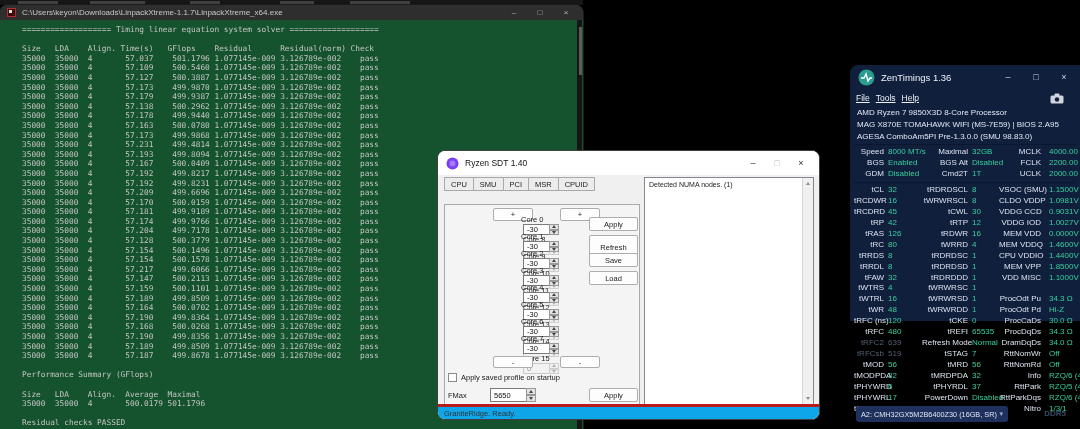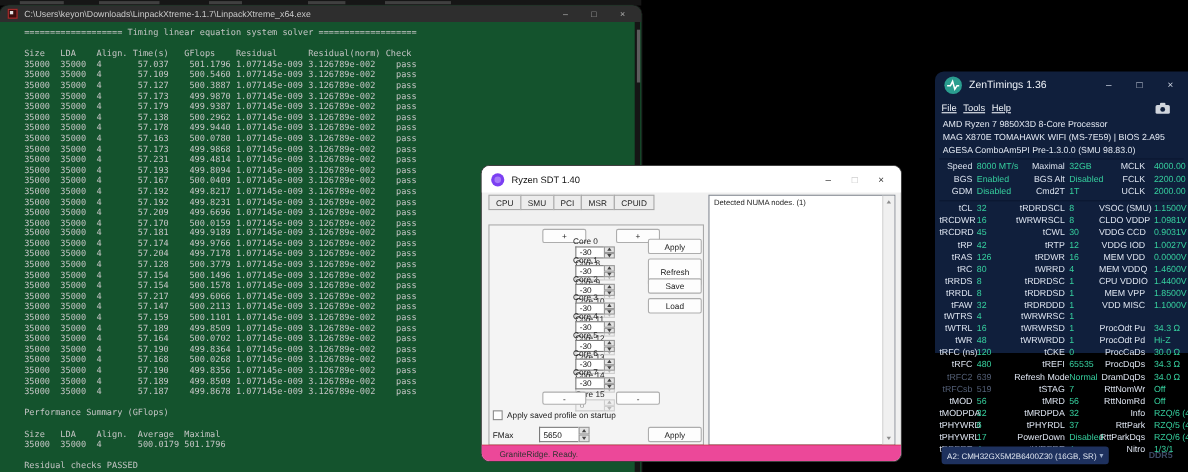--- a/index.html
+++ b/index.html
@@ -68,23 +68,23 @@
   .chk{width:9px;height:9px;background:#fff;border:1px solid #8a8a8a;margin-right:4px;}
   .fmaxrow{position:absolute;left:10px;top:237px;display:flex;align-items:center;}
   .logpanel{position:absolute;left:206px;top:26px;width:170px;height:228px;background:#fff;
        border:1px solid #828790;}
   .logtext{position:absolute;left:4px;top:3px;font-family:Liberation Sans, sans-serif;
        font-size:7px;color:#222;}
   .logsb{position:absolute;right:0;top:0;bottom:0;width:11px;background:#f0f0f0;
        border-left:1px solid #d5d5d5;}
   .logsb .tri-up{position:absolute;top:4px;left:3px;border-bottom-color:#8a8a8a;}
   .logsb .tri-dn{position:absolute;bottom:4px;left:3px;border-top-color:#8a8a8a;}
-  .statusbar{position:absolute;left:0;right:0;bottom:0;height:15px;background:#ec4899;
-       border-top:1px solid #b91c1c;border-radius:0 0 7px 7px;display:flex;align-items:center;
-       padding-left:16px;color:#333;}
+  .statusbar{position:absolute;left:0;right:0;bottom:0;height:15px;background:#0ea5e9;
+       border-top:3px solid #b91c1c;border-radius:0 0 7px 7px;display:flex;align-items:center;
+       padding-left:6px;color:#333;}
 
   
   .zt{left:850px;top:65px;width:230px;height:256px;background:#101f3c;border-radius:8px 0 0 0;
       color:#e2e8f2;}
   .zt-titlebar{position:absolute;left:0;top:0;right:0;height:24px;display:flex;align-items:center;}
   .zt-title{font-size:9.5px;color:#eef2f8;margin-left:6px;}
   .zt-btns{position:absolute;right:2px;top:0;height:24px;display:flex;}
   .zt-btn{width:28px;display:flex;align-items:center;justify-content:center;color:#cfd6e4;
       font-size:9px;}
   .zt-menu{position:absolute;left:0;top:25px;right:0;height:16px;display:flex;align-items:center;}

